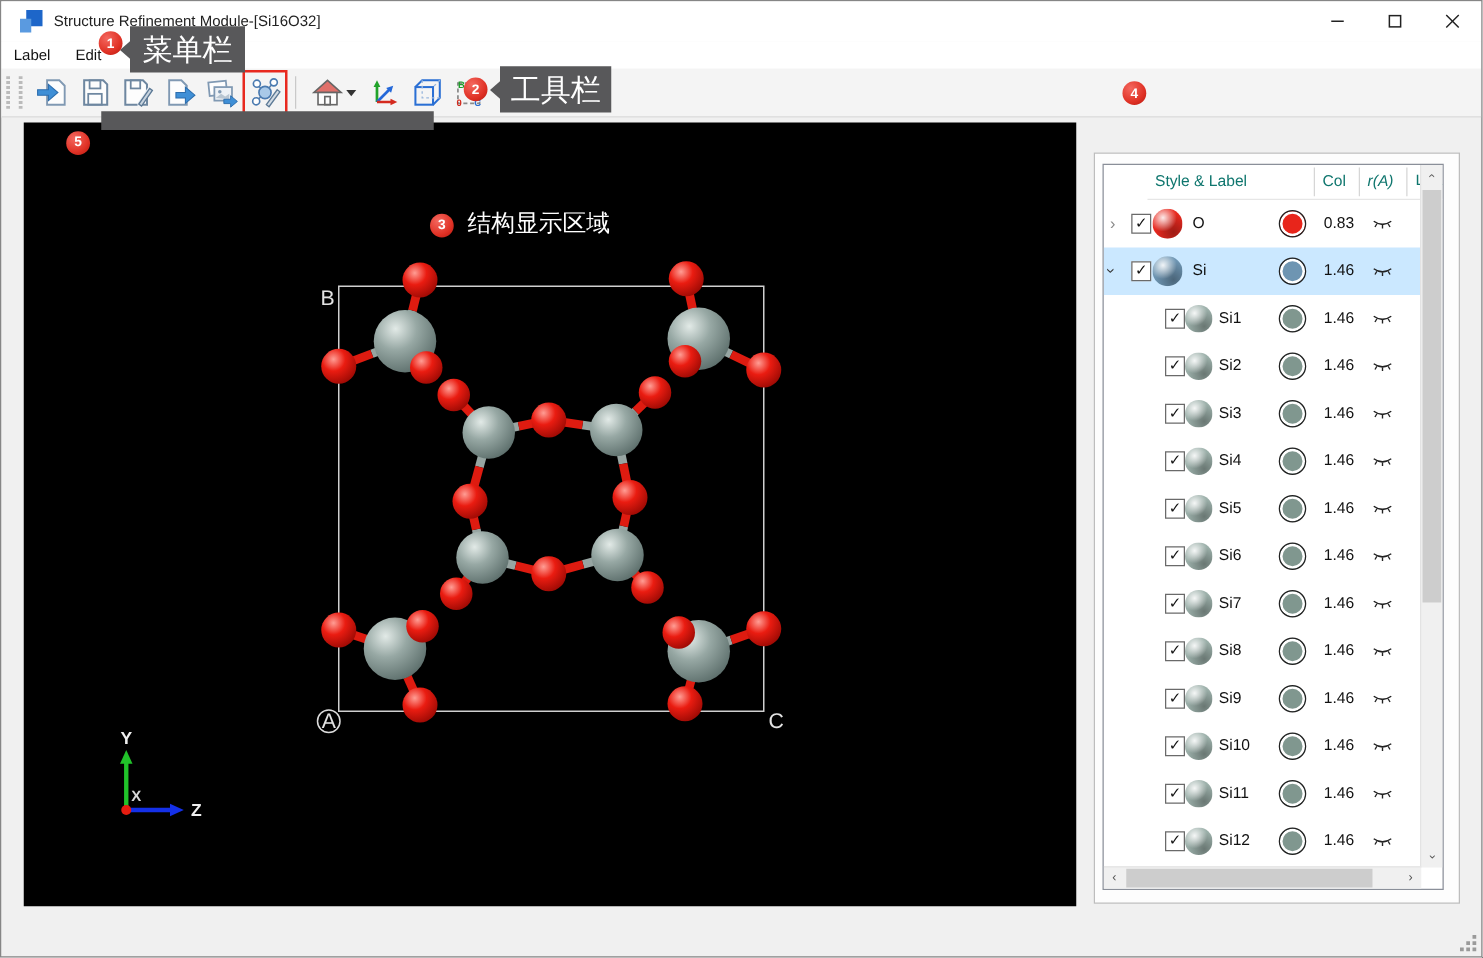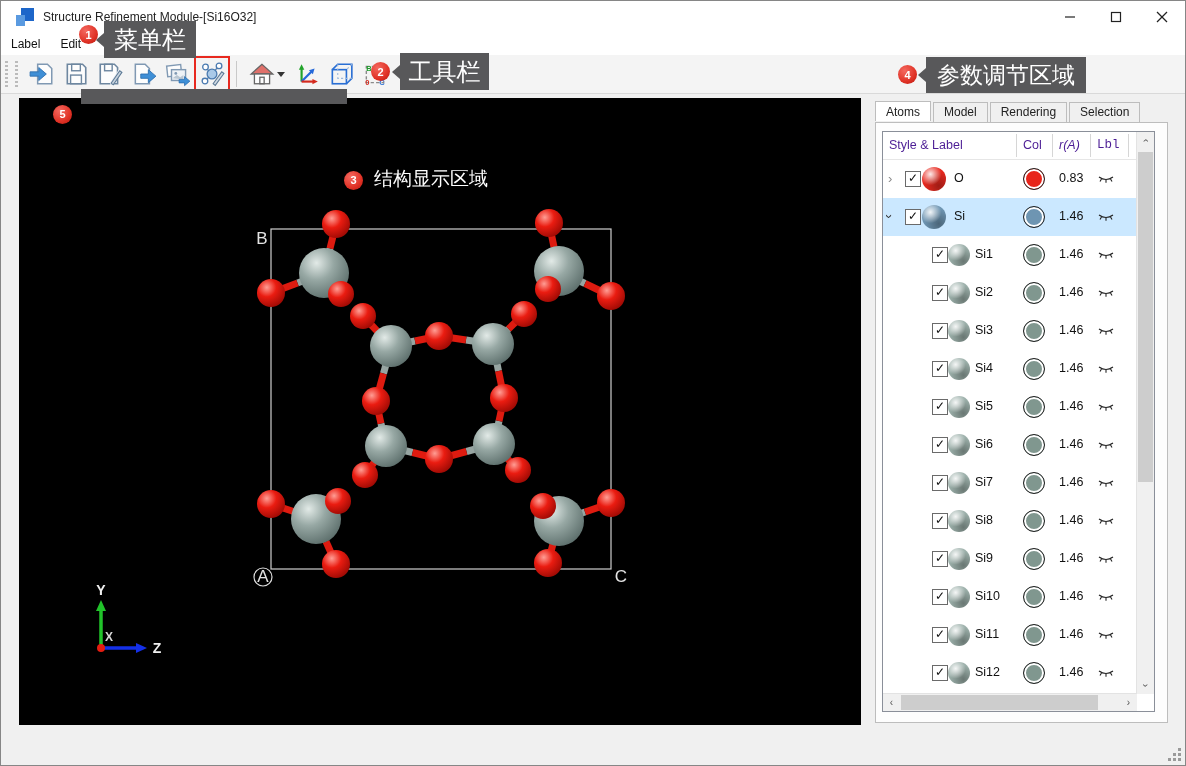--- a/index.html
+++ b/index.html
@@ -30,21 +30,21 @@
   .tip{position:absolute;background:#58585a;color:#fff;display:flex;align-items:center;justify-content:center;z-index:29;}
   .tip:before{content:"";position:absolute;left:-8px;top:50%;margin-top:-7px;border-top:7px solid transparent;border-bottom:7px solid transparent;border-right:8px solid #58585a;}
   .darkbar{position:absolute;left:80px;top:88px;width:266px;height:15px;background:#58585a;z-index:28;}
   
   .rightpanel{position:absolute;left:866px;top:97px;width:314px;height:627px;}
   .tabs{position:absolute;left:8px;top:4px;height:20px;display:flex;font-size:12px;color:#222;}
   .tab{padding:2px 10px 3px 10px;border:1px solid #bdbdbd;border-bottom:none;background:#f0f0f0;margin-right:2px;display:flex;align-items:center;}
   .tab.active{background:#fff;position:relative;top:-1px;padding-top:3px;}
   .pane{position:absolute;left:8px;top:24px;width:293px;height:601px;background:#fdfdfd;border:1px solid #bdbdbd;box-sizing:border-box;}
   .atomtable{position:absolute;left:6px;top:8px;width:273px;height:581px;background:#fff;border:1px solid #8a8f99;box-sizing:border-box;overflow:hidden;}
-  .thead{position:relative;height:27px;font-size:12.5px;color:#4c1d95;border-bottom:1px solid #e6e6e6;}
+  .thead{position:relative;height:27px;font-size:12.5px;color:#0f766e;border-bottom:1px solid #e6e6e6;margin-left:35px;}
   .thead span{position:absolute;top:6px;}
   .hsep{position:absolute;top:2px;width:1px;height:23px;background:#d6d6d6;}
   .tbody{position:relative;}
   .trow{position:relative;height:38px;}
   .trow.selected{background:#cbe8ff;width:calc(100% - 17px);}
   .exp{position:absolute;left:5px;top:11px;font-size:13px;color:#8a8a8a;display:inline-block;}
   .exp.open{transform:rotate(90deg);color:#333;left:4px;}
   .cbx{position:absolute;left:22px;top:11px;width:14px;height:14px;border:1px solid #6a6a6a;background:#fff;font-size:12px;line-height:13px;text-align:center;color:#111;}
   .lv1 .cbx{left:49px;}
   .sph{position:absolute;left:39px;top:7px;width:24px;height:24px;border-radius:50%;}
@@ -302,29 +302,22 @@
     </div>
     <div class="vnote" style="left:355px;top:68px;font-size:19px;">结构显示区域</div>
   </div>
 
   <div class="darkbar"></div>
   <span class="badge" style="left:78px;top:24px;">1</span>
   <div class="tip" style="left:103px;top:20px;width:92px;height:37px;font-size:24px;">菜单栏</div>
   <span class="badge" style="left:370px;top:61px;">2</span>
   <div class="tip" style="left:399px;top:52px;width:89px;height:37px;font-size:24px;">工具栏</div>
   <span class="badge" style="left:897px;top:64px;">4</span>
-  <div class="tip" style="left:925px;top:56px;width:160px;height:36px;font-size:23px;">参数调节区域</div>
 
   <div class="rightpanel">
-    <div class="tabs">
-      <div class="tab active">Atoms</div>
-      <div class="tab">Model</div>
-      <div class="tab">Rendering</div>
-      <div class="tab">Selection</div>
-    </div>
     <div class="pane">
       <div class="atomtable">
         <div class="thead">
           <span style="left:6px;">Style &amp; Label</span>
           <span style="left:140px;">Col</span>
           <span style="left:176px;font-style:italic;">r(A)</span>
           <span style="left:214px;font-family:Liberation Mono, monospace;">Lbl</span>
           <i class="hsep" style="left:133px;"></i>
             <i class="hsep" style="left:169px;"></i>
             <i class="hsep" style="left:207px;"></i>

